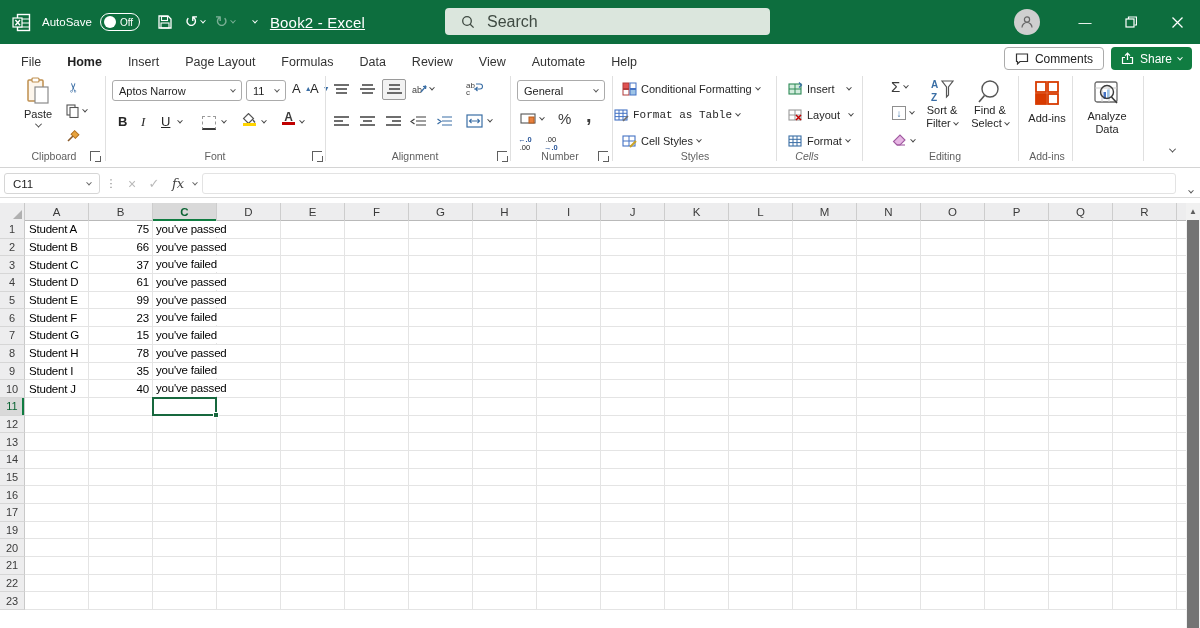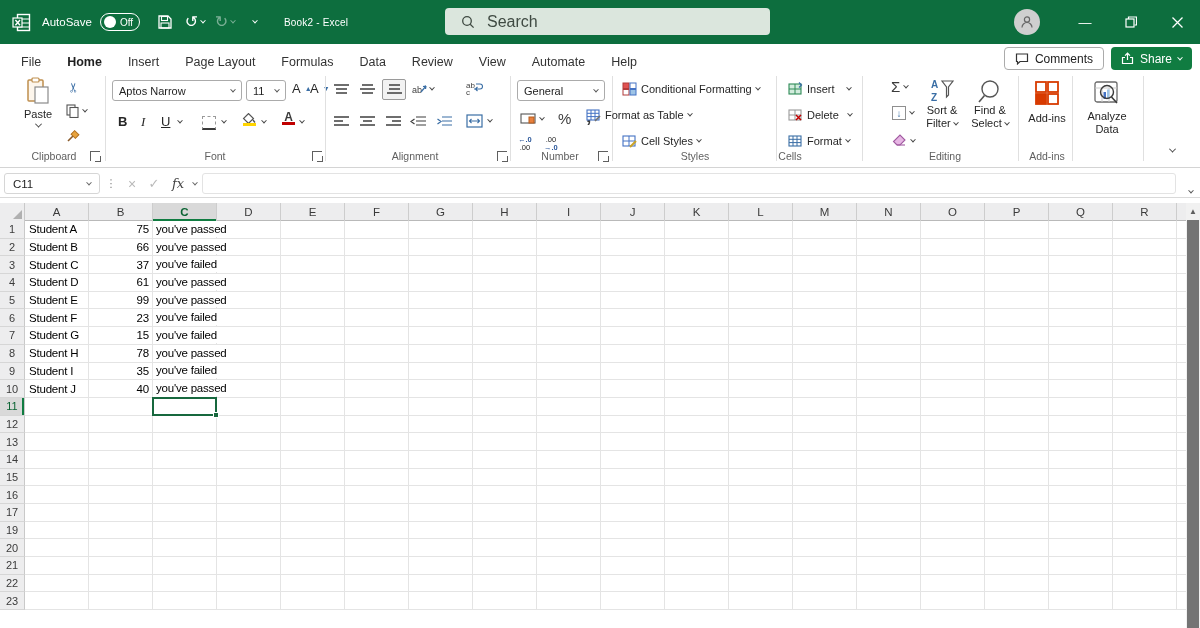--- a/index.html
+++ b/index.html
@@ -18,21 +18,21 @@
   .knob { width:12px; height:12px; border-radius:50%; background:#fff; }
   .toggle-state { font-size:10px; color:#fff; }
   .qat-btn { width:30px; color:#fff; }
   .qat-btn.dim { opacity:.45; }
   .glyph { font-size:16px; line-height:1; }
   .chev { display:inline-block; width:5px; height:5px; border-right:1.4px solid currentColor;
     border-bottom:1.4px solid currentColor; transform:rotate(45deg) translate(-1px,-1px); }
   .chev.sm { width:4px; height:4px; }
   .qat-sep-chev { position:relative; font-size:9px; }
   .qat-sep-chev::before { content:""; position:absolute; top:-5px; left:-3px; width:10px; height:1.5px; background:#fff; }
-  #doc-title { font-size:10px; margin-left:14px; letter-spacing:.2px; }
+  #doc-title { font-size:15px; letter-spacing:.2px;text-decoration:underline; }
   #search-box { position:absolute; left:445px; top:8px; width:325px; height:27px; background:#dbe6dd;
     border-radius:4px; display:flex; align-items:center; padding-left:16px; gap:12px; }
   #search-box .s-text { color:#3f4a42; font-size:16px; }
   #tb-right { position:absolute; right:0; top:0; height:44px; display:flex; align-items:center; }
   #avatar { width:26px; height:26px; border-radius:50%; background:#cfcfcf; display:flex; align-items:center;
     justify-content:center; margin-right:22px; }
   .win-btn { width:46px; height:44px; display:flex; align-items:center; justify-content:center; color:#fff; }
   .win-btn span { font-size:13px; }
 
   
@@ -415,21 +415,21 @@
     <div class="rbtn" style="left:622px; top:10px;">
       <svg width="15" height="14" viewBox="0 0 15 14">
         <rect x="1" y="1" width="6" height="5.5" fill="#e05252" stroke="#b23a3a" stroke-width="1"></rect>
         <rect x="1" y="7.5" width="6" height="5.5" fill="#fff" stroke="#b23a3a" stroke-width="1"></rect>
         <rect x="8" y="1" width="6" height="5.5" fill="#fff" stroke="#4472c4" stroke-width="1"></rect>
         <rect x="8" y="7.5" width="6" height="5.5" fill="#9dc3e6" stroke="#4472c4" stroke-width="1"></rect>
       </svg>
       <span>Conditional Formatting</span>
       <span class="chev sm" style="color:#444"></span>
     </div>
-    <div class="rbtn" style="left:586px; top:36px;">
+    <div class="rbtn" style="left:614px; top:36px;font-family:Liberation Mono, monospace;">
       <svg width="15" height="14" viewBox="0 0 15 14">
         <rect x="1" y="2" width="12" height="10" fill="#fff" stroke="#4472c4" stroke-width="1.1"></rect>
         <path d="M1 5.3 h12 M1 8.6 h12 M5 2 v10 M9 2 v10" stroke="#4472c4" stroke-width="1"></path>
         <path d="M9 13 L14 8" stroke="#707070" stroke-width="1.6"></path>
       </svg>
       <span>Format as Table</span>
       <span class="chev sm" style="color:#444"></span>
     </div>
     <div class="rbtn" style="left:622px; top:62px;">
       <svg width="15" height="14" viewBox="0 0 15 14">
@@ -451,32 +451,32 @@
       </svg>
       <span>Insert</span>
       <span class="chev sm" style="color:#444; margin-left:8px;"></span>
     </div>
     <div class="rbtn" style="left:788px; top:36px;">
       <svg width="15" height="14" viewBox="0 0 15 14">
         <rect x="1" y="2" width="12" height="10" fill="#fff" stroke="#9a9a9a" stroke-width="1.1"></rect>
         <path d="M1 7 h12 M7 2 v10" stroke="#9a9a9a" stroke-width="1"></path>
         <path d="M8 7 l5 5 M13 7 l-5 5" stroke="#c00000" stroke-width="1.5"></path>
       </svg>
-      <span>Delete</span>
+      <span>Layout</span>
       <span class="chev sm" style="color:#444; margin-left:5px;"></span>
     </div>
     <div class="rbtn" style="left:788px; top:62px;align-items:center;">
       <svg width="15" height="14" viewBox="0 0 15 14">
         <rect x="1" y="2" width="12" height="10" fill="#fff" stroke="#3a6ea5" stroke-width="1.1"></rect>
         <path d="M1 5.3 h12 M1 8.6 h12 M5 2 v10 M9 2 v10" stroke="#3a6ea5" stroke-width="1"></path>
       </svg>
       <span>Format</span>
       <span class="chev sm" style="color:#444"></span>
     </div>
-    <div class="grp-label" style="left:760px; width:60px;">Cells</div>
+    <div class="grp-label" style="left:777px; width:60px;font-style:italic;">Cells</div>
     <div class="rdiv" style="left:862px;"></div>
 
     <div class="rbtn" style="left:891px; top:6px; font-size:15px; color:#3b3b3b;">
       <span>Σ</span>
       <span class="chev sm" style="color:#444"></span>
     </div>
     <div class="rbtn" style="left:892px; top:34px;">
       <span class="icon16" style="width:14px;height:14px;border:1px solid #8f8f8f;color:#3a6ea5;font-size:10px;">
         <span>↓</span>
       </span>

